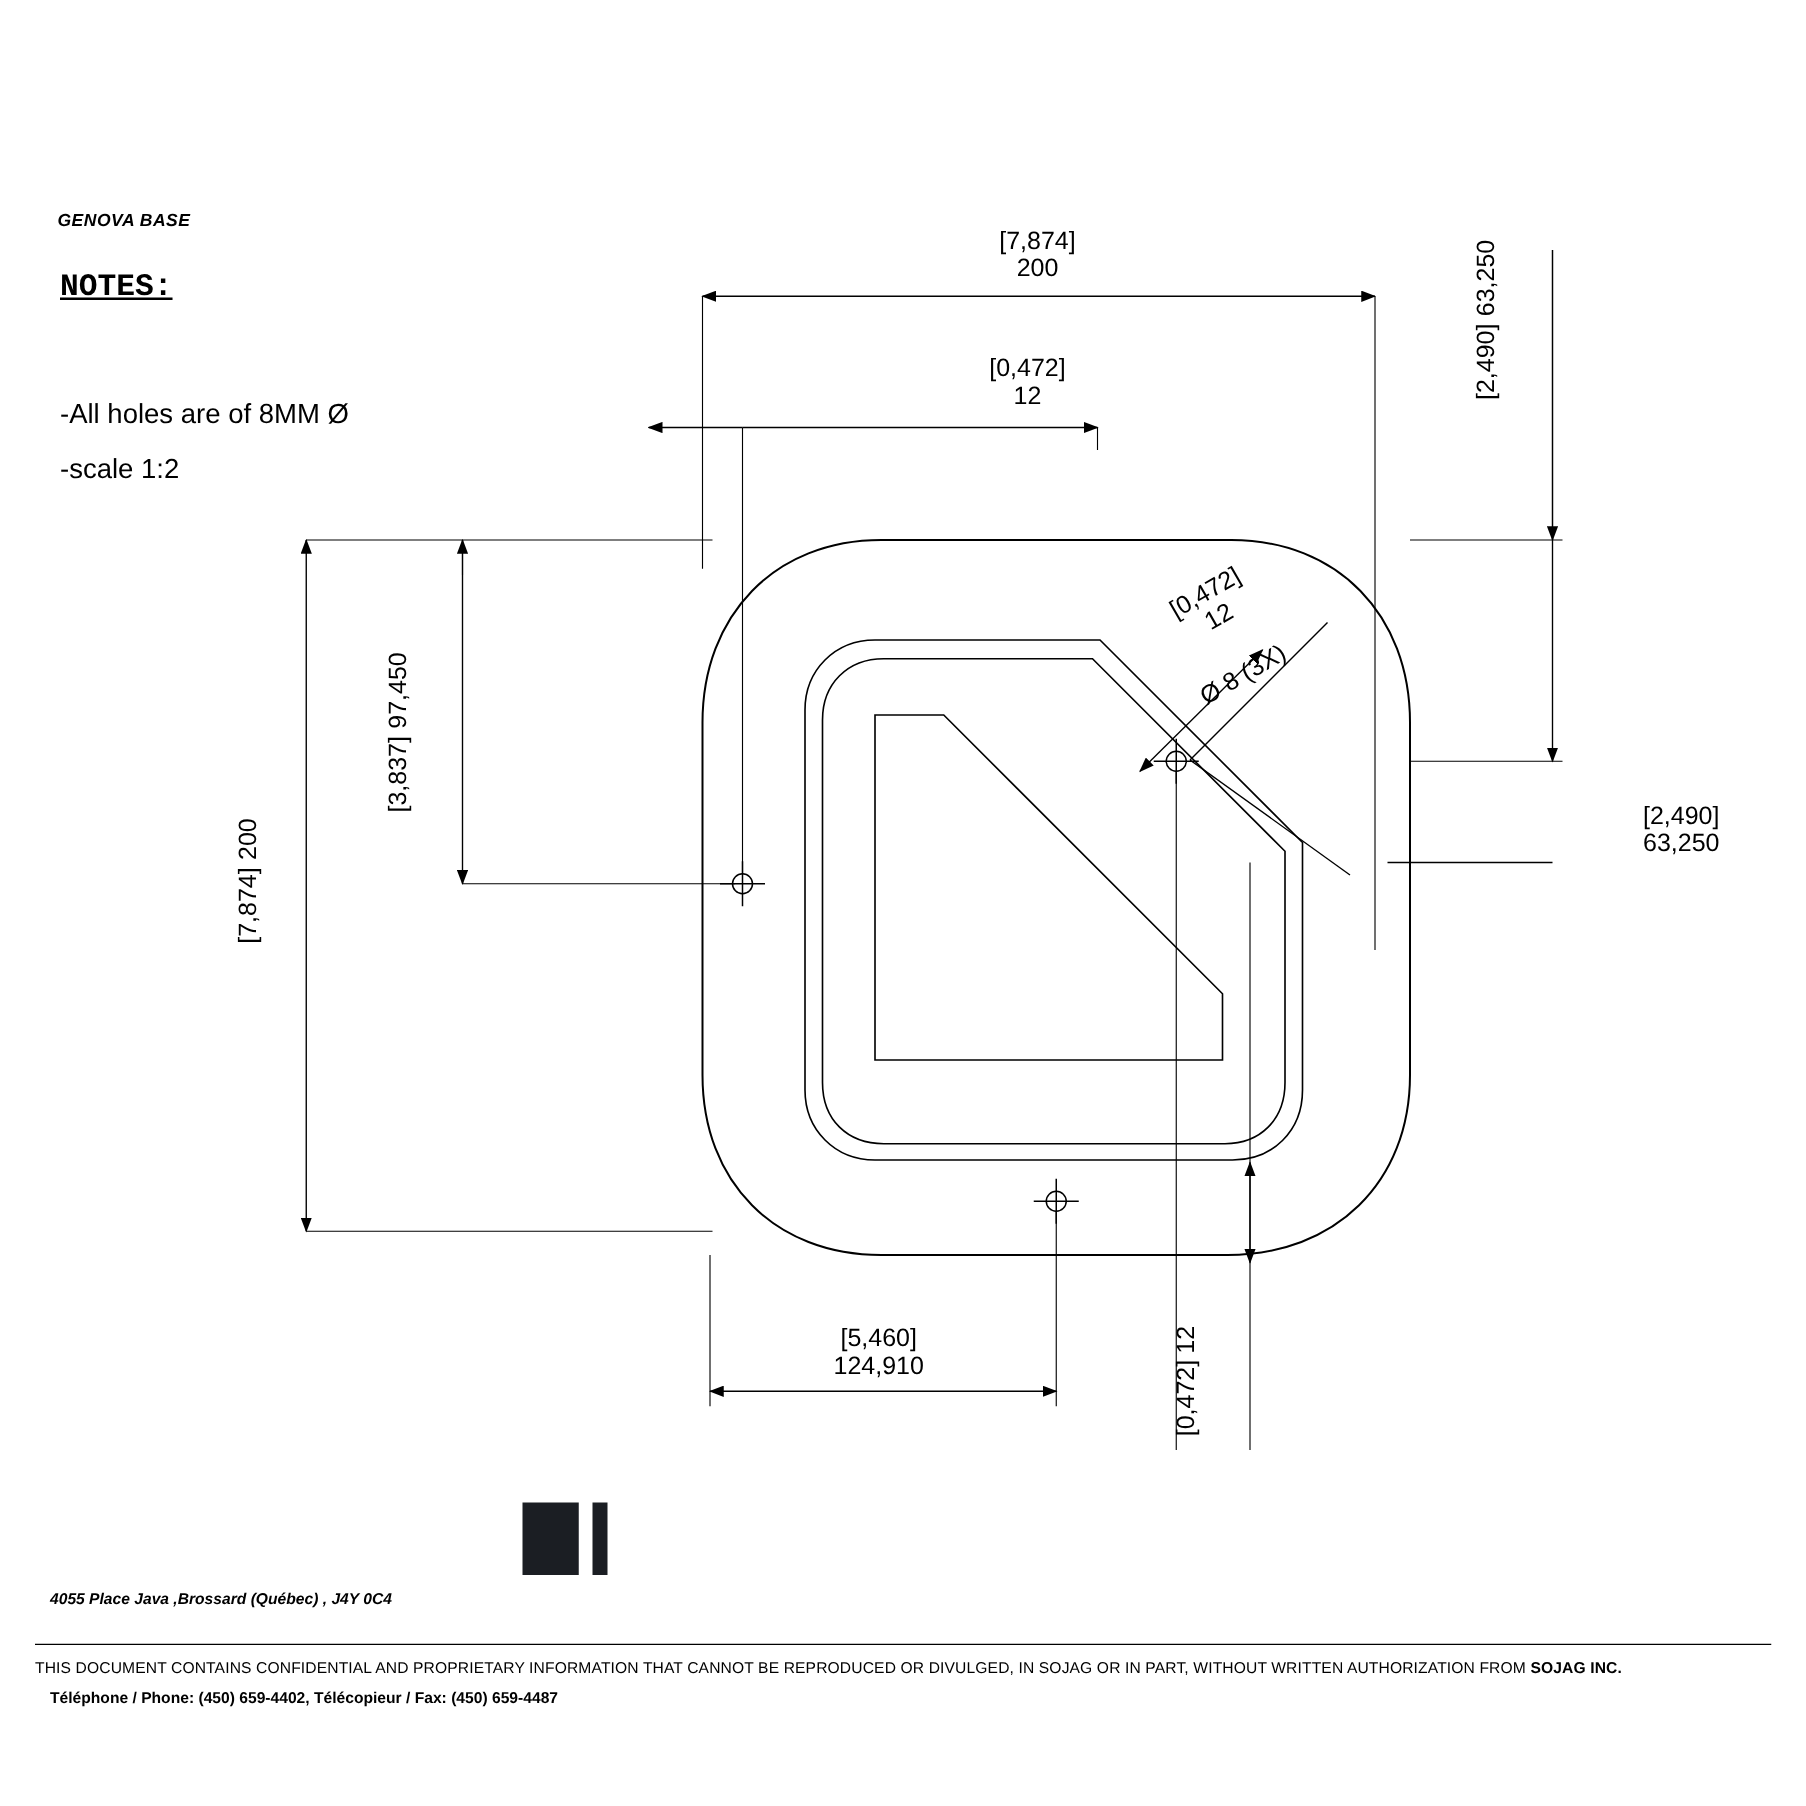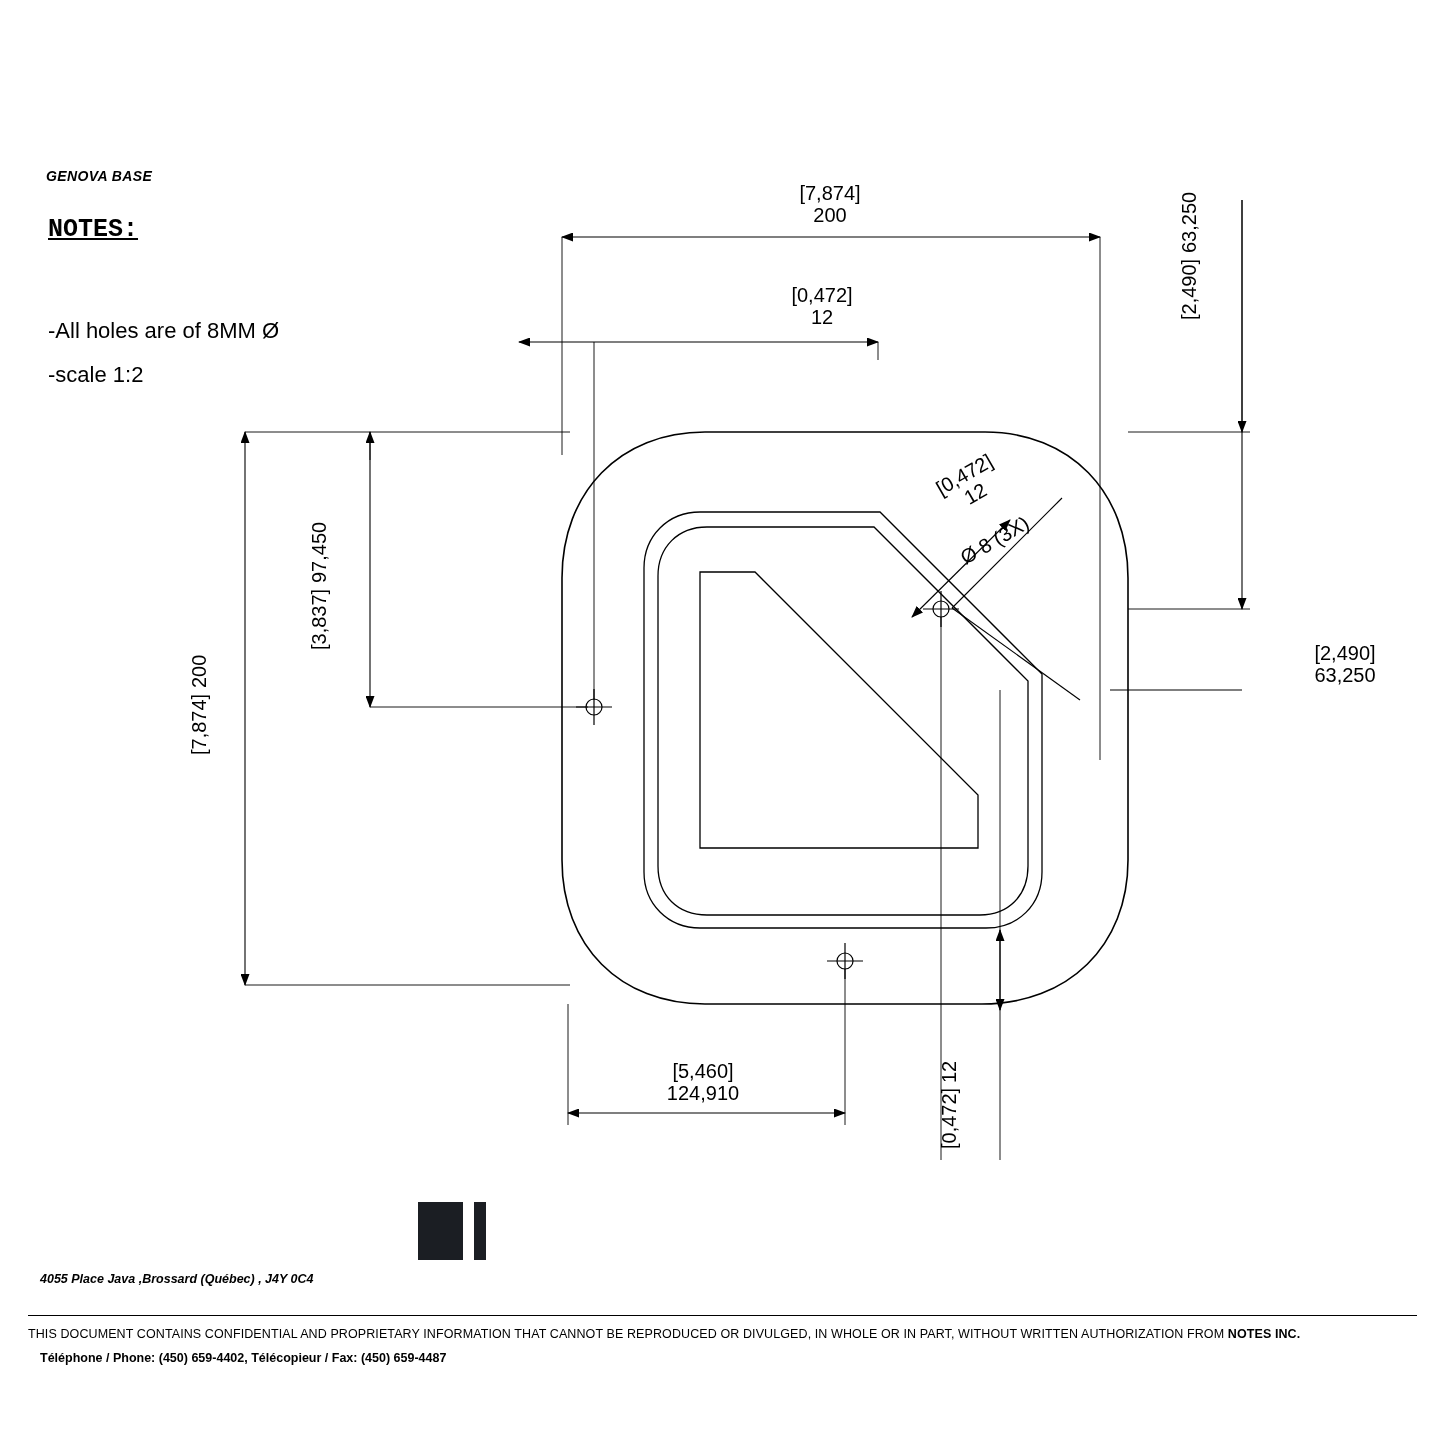--- a/index.html
+++ b/index.html
@@ -202,14 +202,14 @@
 </svg>
 
 <div id="logo-block">
   <div id="logo-sq"></div>
   <div id="logo-bar"></div>
 </div>
 <div class="abs" id="addr1">4055 Place Java ,Brossard (Québec) , J4Y 0C4</div>
 <div class="abs" id="addr2">Téléphone / Phone: (450) 659-4402, Télécopieur / Fax: (450) 659-4487</div>
 <div class="abs" id="divider"></div>
 <div class="abs" id="footer">
-  <span>THIS DOCUMENT CONTAINS CONFIDENTIAL AND PROPRIETARY INFORMATION THAT CANNOT BE REPRODUCED OR DIVULGED, IN WHOLE OR IN PART, WITHOUT WRITTEN AUTHORIZATION FROM </span><b>NOTES INC.</b>
+  <span>THIS DOCUMENT CONTAINS CONFIDENTIAL AND PROPRIETARY INFORMATION THAT CANNOT BE REPRODUCED OR DIVULGED, IN SOJAG OR IN PART, WITHOUT WRITTEN AUTHORIZATION FROM </span><b>SOJAG INC.</b>
 </div>
 
 </body></html>

